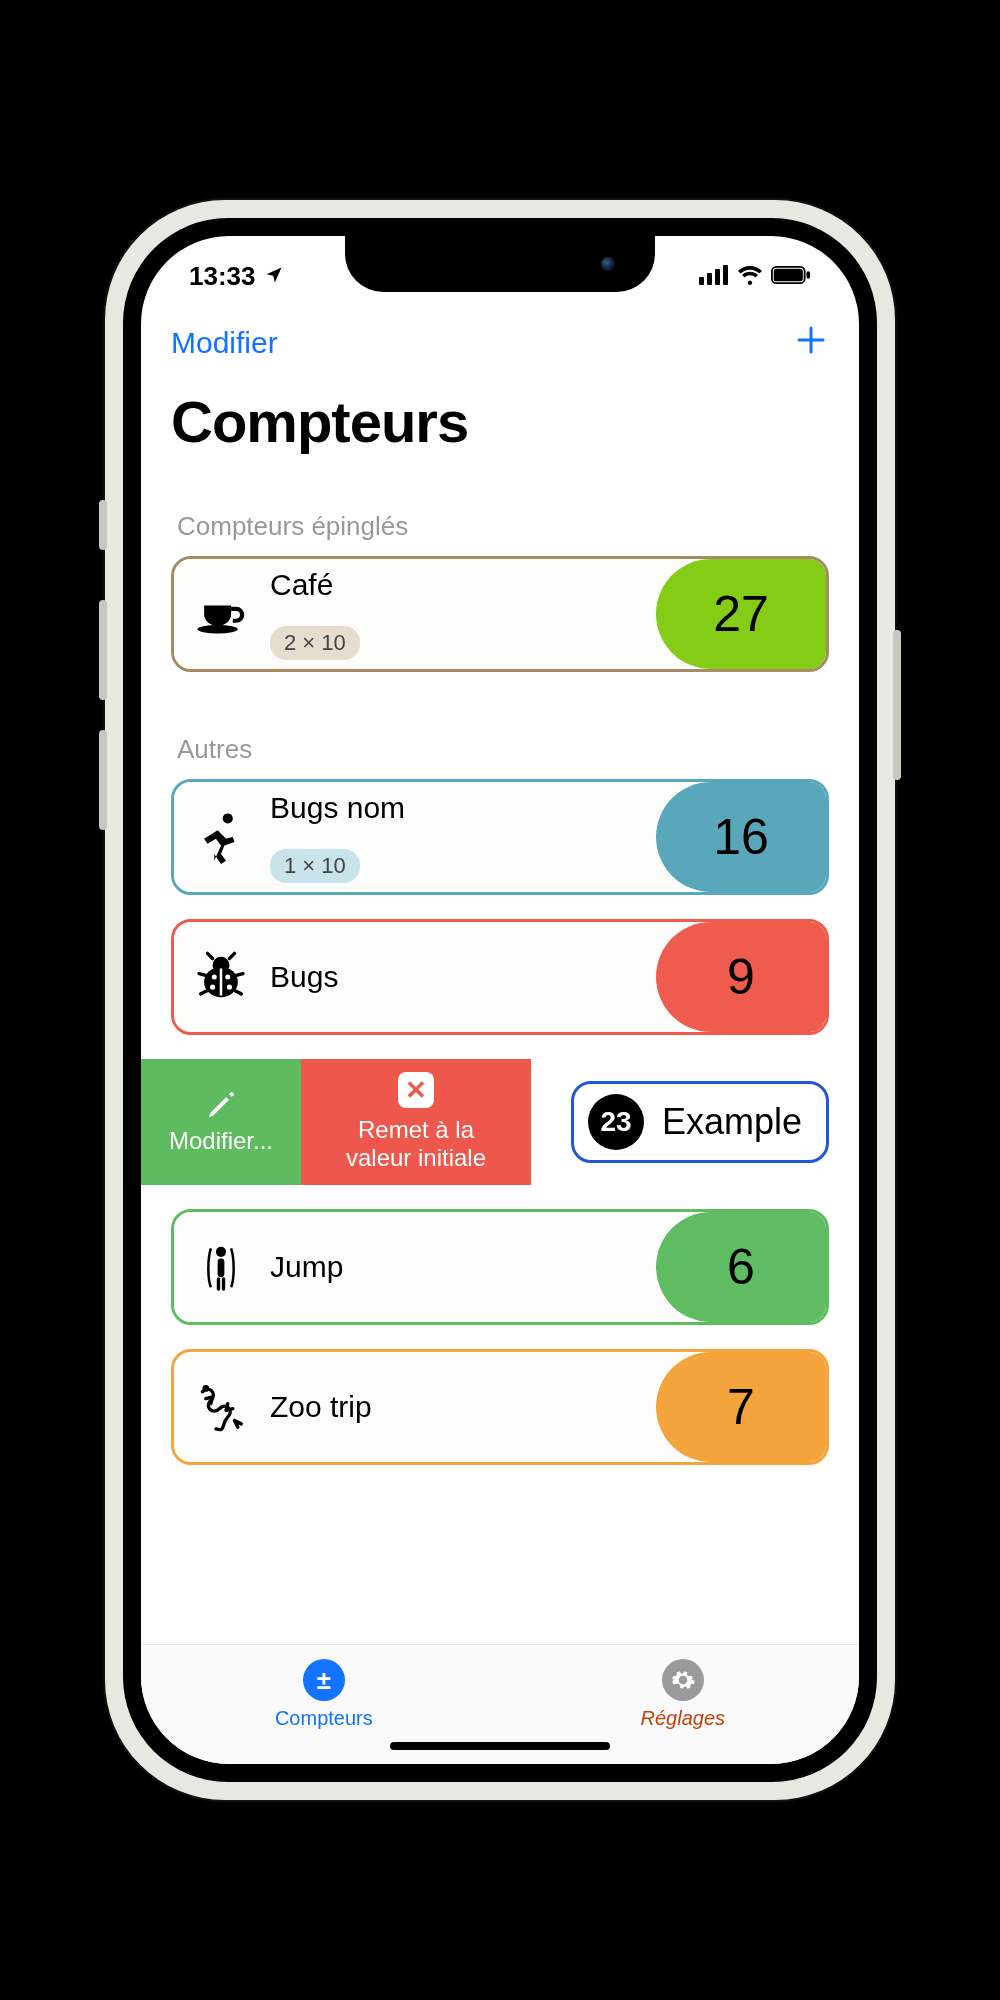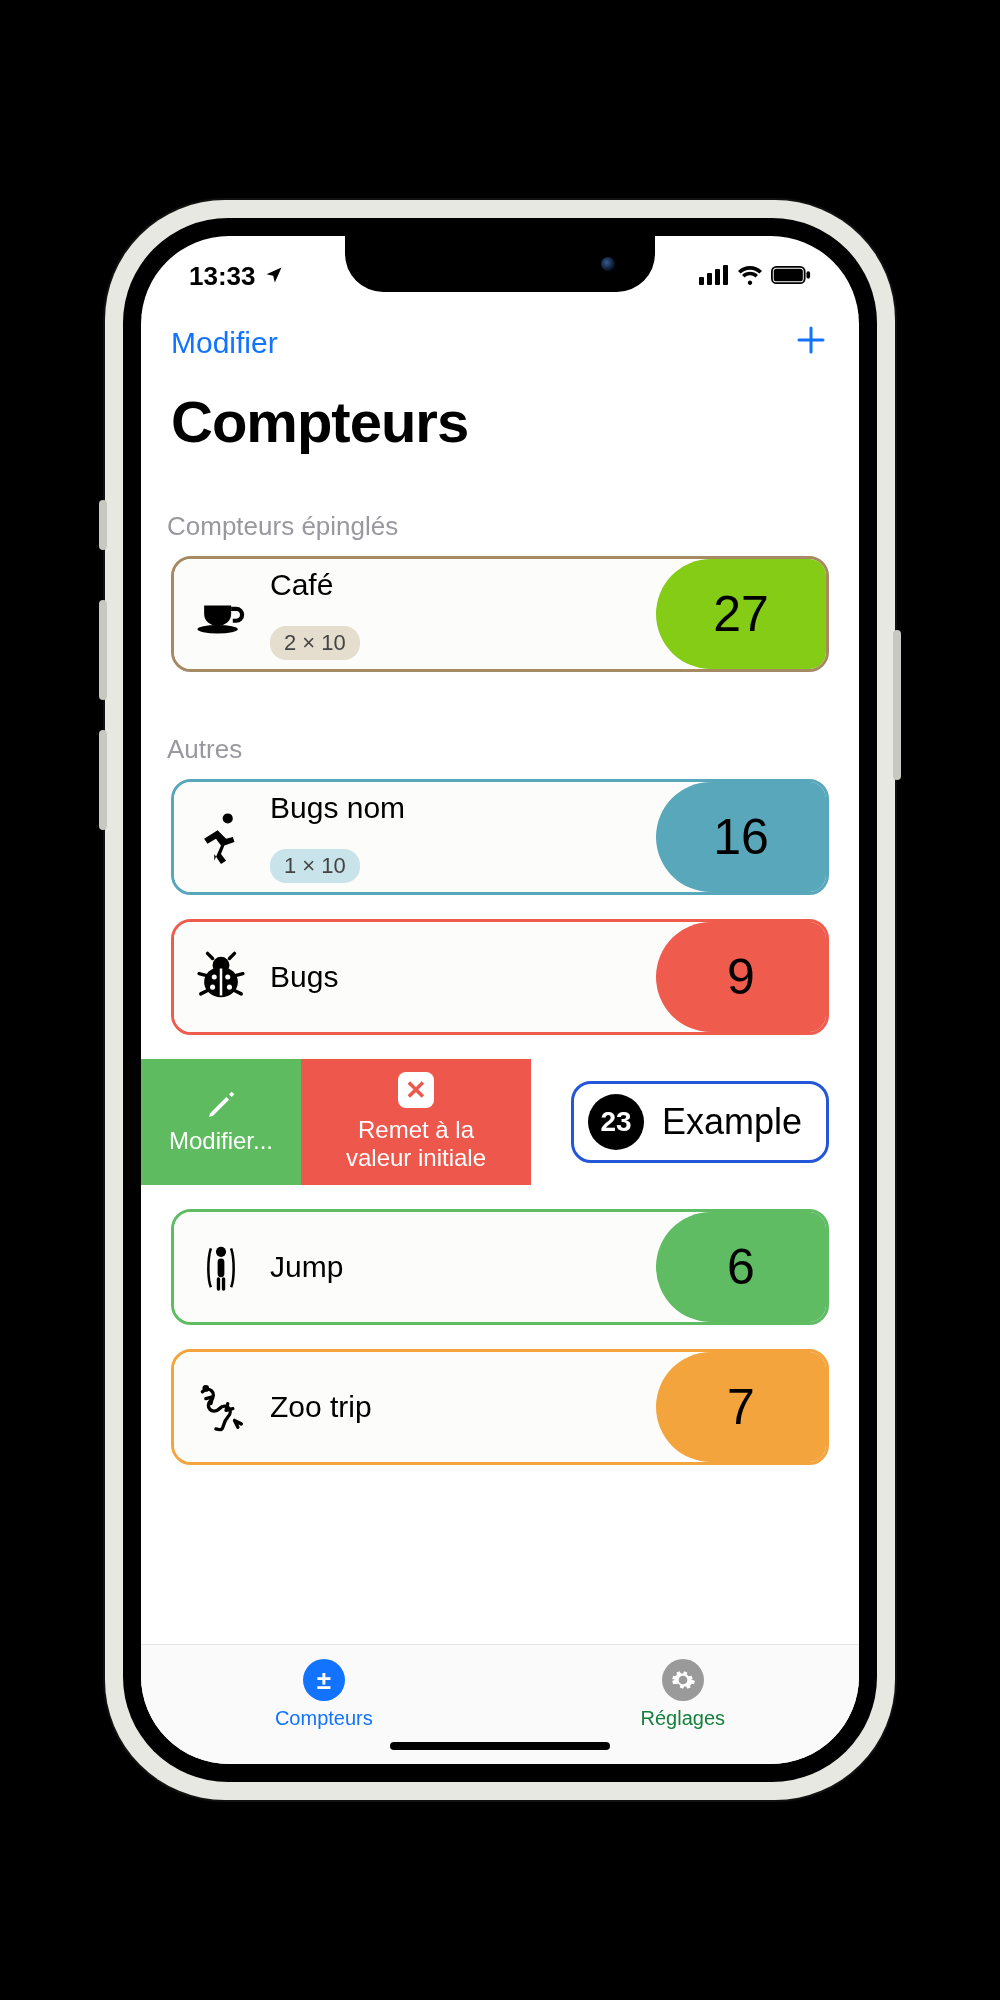--- a/index.html
+++ b/index.html
@@ -88,21 +88,21 @@
     font-size: 58px;
     font-weight: 800;
     color: #000;
     padding: 10px 30px 18px 30px;
     letter-spacing: -1px;
   }
   .section-header {
     color: #98989e;
     font-size: 26px;
     font-weight: 500;
-    padding: 38px 30px 14px 26px;
+    padding: 38px 30px 14px 36px;
   }
   .row-container { padding: 0 30px 24px 30px; }
   .counter-row {
     display: flex;
     align-items: stretch;
     border: 3px solid;
     border-radius: 20px;
     overflow: hidden;
     height: 116px;
     background: #fff;
@@ -192,21 +192,21 @@
     display:flex;
     justify-content:space-around;
     align-items:flex-start;
     padding-top:14px;
   }
   .tab {
     display:flex;flex-direction:column;align-items:center;gap:6px;
     font-size:20px;
   }
   .tab.active { color:#1173ff; }
-  .tab.inactive { color:#15803d; }
+  .tab.inactive { color:#c2410c;font-style:italic; }
   .tab .tab-icon {
     width:42px;height:42px;border-radius:50%;
     display:flex;align-items:center;justify-content:center;
     font-size:26px;font-weight:600;
   }
   .tab.active .tab-icon { background:#1173ff;color:#fff;}
   .tab.inactive .tab-icon { background:#9a9a9a;color:#fff;}
   .home-indicator {
     position:absolute;
     bottom:14px;left:50%;transform:translateX(-50%);

